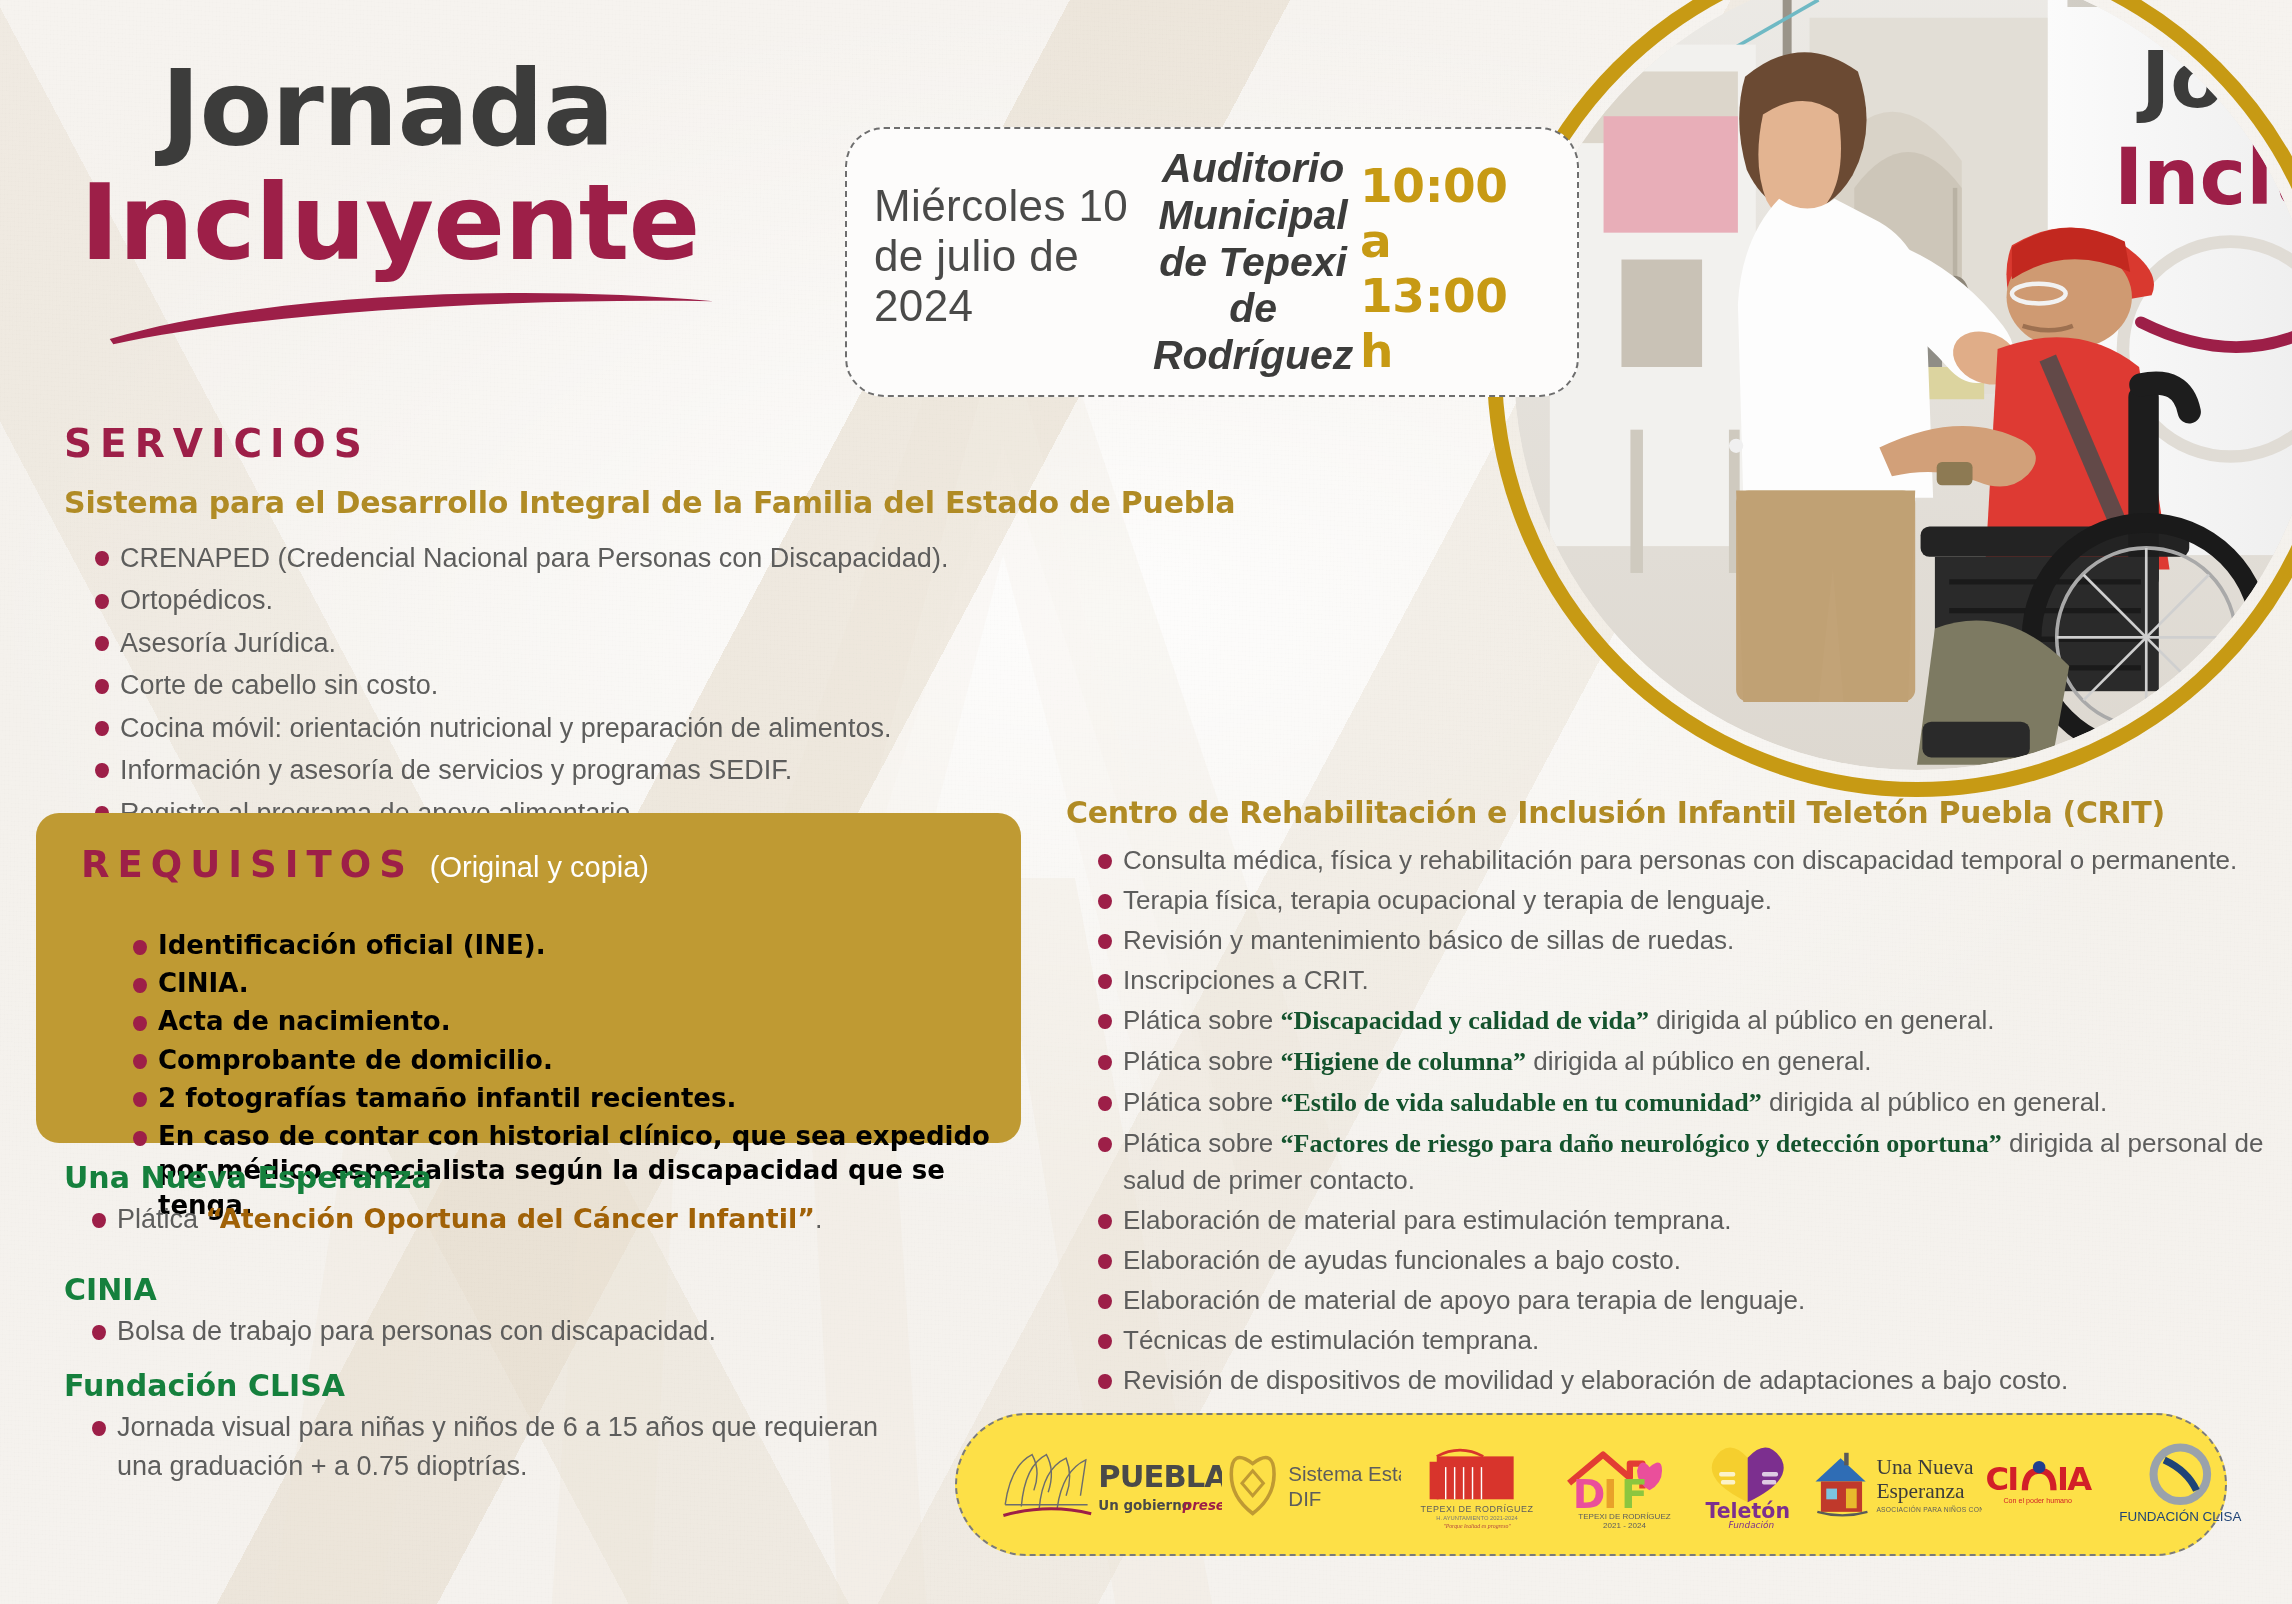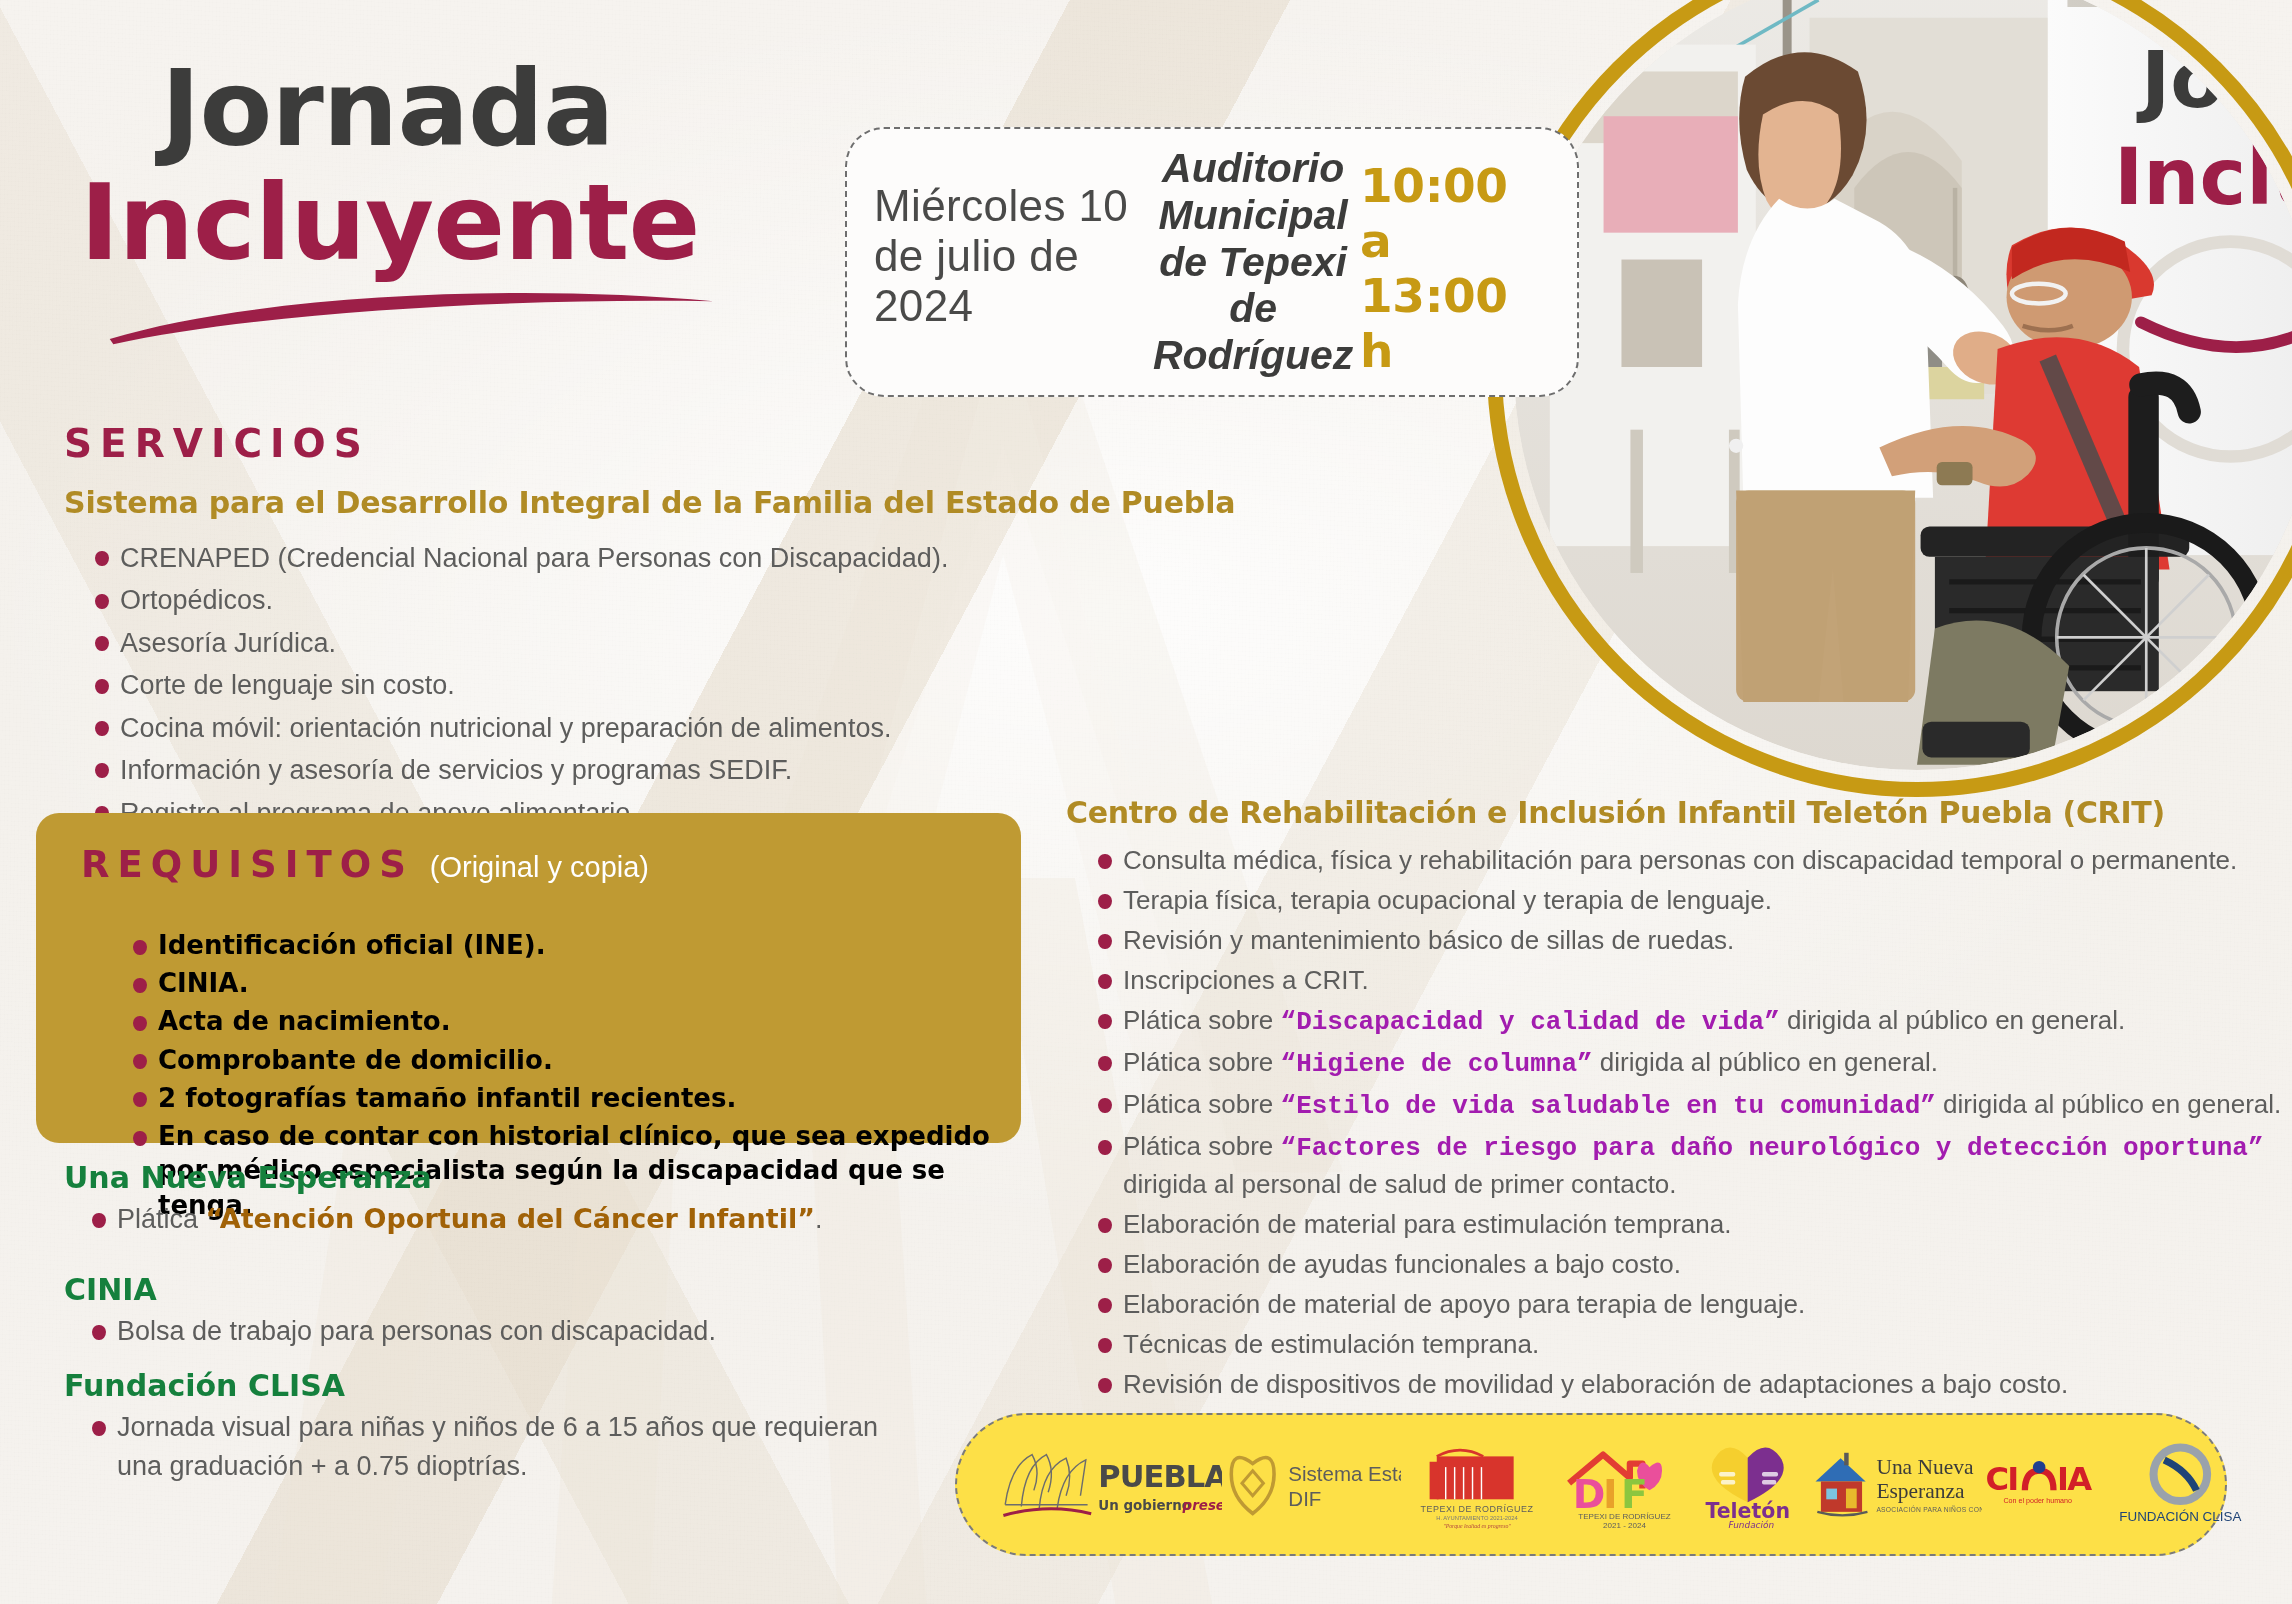--- a/index.html
+++ b/index.html
@@ -176,21 +176,21 @@
     position:absolute; left:1066px; top:795px; width:1218px;
     font-family:"DejaVu Sans", sans-serif;
     font-weight:bold; font-size:30px; color:#b08b25; letter-spacing:-0.3px;
   }
   .crit-list{
     position:absolute; left:1091px; top:842px; width:1191px;
     font-family:"Liberation Sans", sans-serif;
     font-size:26px; color:#5d5d5c; line-height:1.40;
   }
   .crit-list li{ margin-bottom:1.8px; }
-  .crit-list b{ font-family:Liberation Mono, monospace; font-weight:bold; color:#a21caf; }
+  .crit-list b{ font-family:Liberation Serif, serif; font-weight:bold; color:#14532d; }
 
   
   .footer{
     position:absolute; left:955px; top:1413px; width:1272px; height:143px;
     background:#fde047;
     border:2.7px dashed #7a7a7a;
     border-radius:72px;
     display:flex; align-items:center; justify-content:space-evenly;
     padding:0 41px;
   }
@@ -329,21 +329,21 @@
     </div>
     <div class="info-time">10:00 a 13:00 h</div>
   </div>
 
   <div class="h-servicios">SERVICIOS</div>
   <div class="h-sedif">Sistema para el Desarrollo Integral de la Familia del Estado de Puebla</div>
   <ul class="bl servicios-list" id="servicios-list">
       <li><span class="dot"></span><span>CRENAPED (Credencial Nacional para Personas con Discapacidad).</span></li>
       <li><span class="dot"></span><span>Ortopédicos.</span></li>
       <li><span class="dot"></span><span>Asesoría Jurídica.</span></li>
-      <li><span class="dot"></span><span>Corte de lenguaje sin costo.</span></li>
+      <li><span class="dot"></span><span>Corte de cabello sin costo.</span></li>
       <li><span class="dot"></span><span>Cocina móvil: orientación nutricional y preparación de alimentos.</span></li>
       <li><span class="dot"></span><span>Información y asesoría de servicios y programas SEDIF.</span></li>
       <li><span class="dot"></span><span>Registro al programa de apoyo alimentario.</span></li>
     </ul>
 
   <div class="req-box">
     <div class="req-head">
       <span class="req-title">REQUISITOS</span>
       <span class="req-sub">(Original y copia)</span>
     </div>

